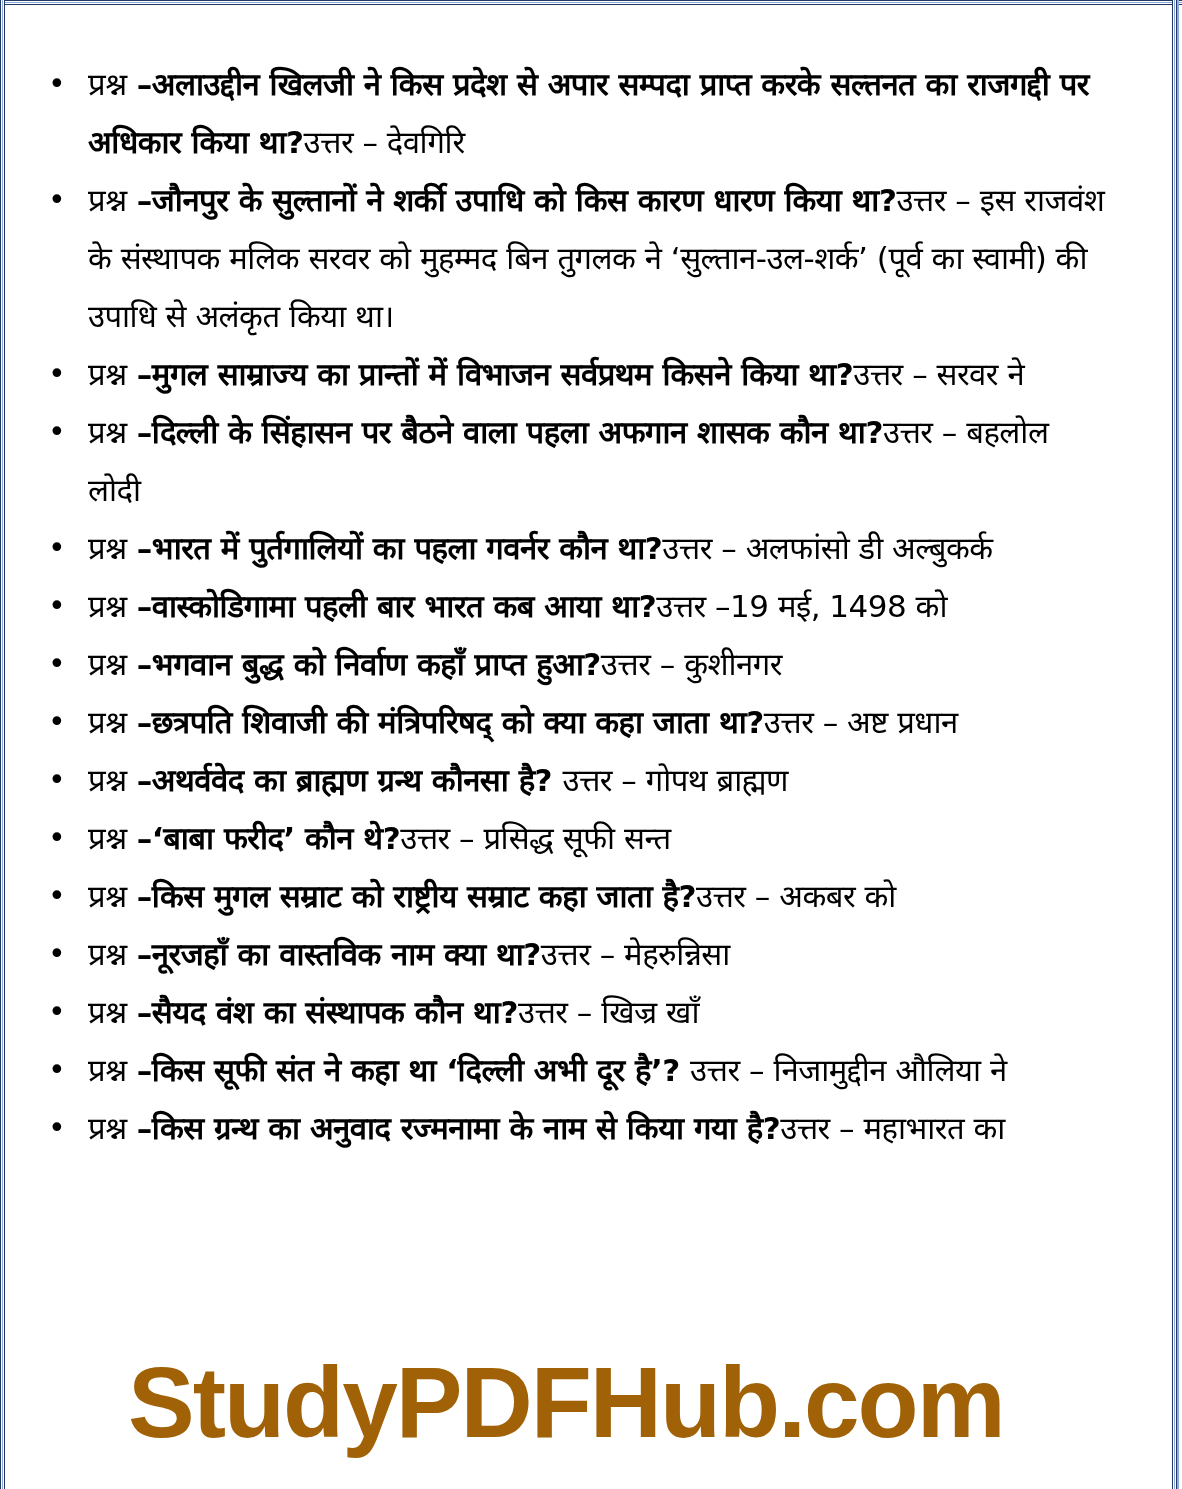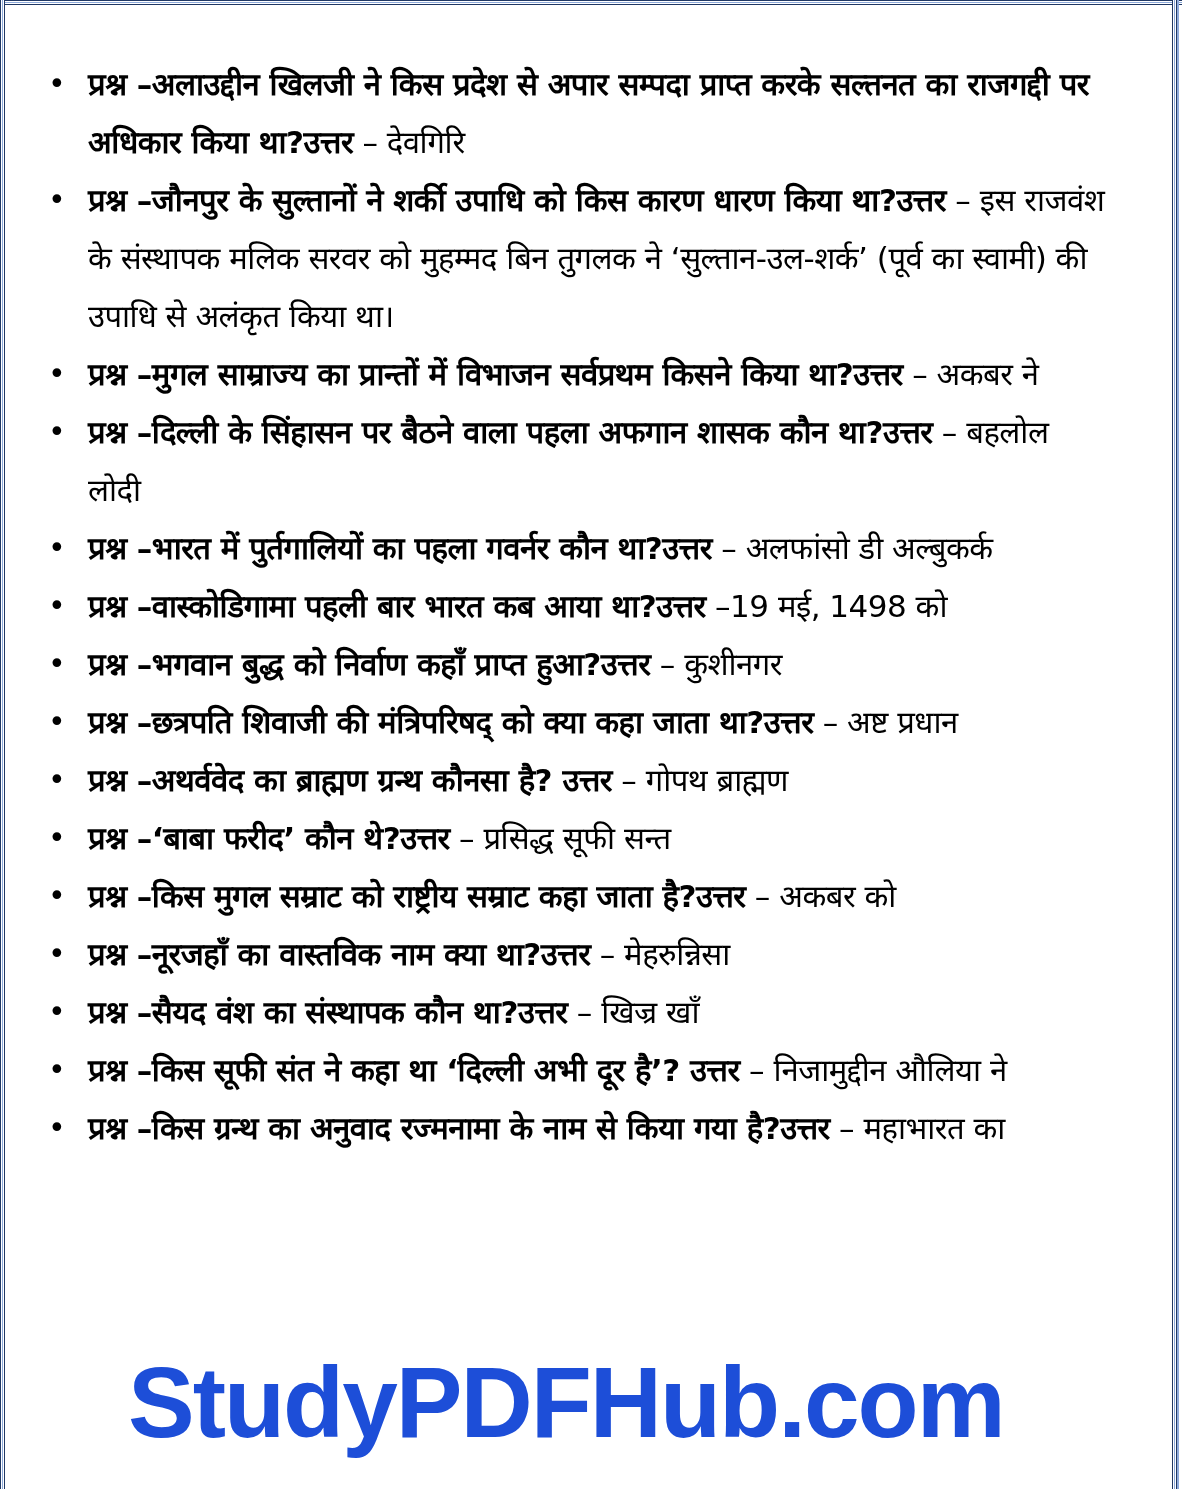--- a/index.html
+++ b/index.html
@@ -9,41 +9,41 @@
       background: linear-gradient(to bottom, #1f3864 0 1px, #ffffff 1px 2px, #8eaadb 2px 3px, #ffffff 3px 4px, #1f3864 4px 5px); }
   .border-left { position: absolute; left: 0; top: 0; width: 5px; height: 1489px;
       background: linear-gradient(to right, #1f3864 0 1px, #ffffff 1px 2px, #8eaadb 2px 3px, #ffffff 3px 4px, #1f3864 4px 5px); }
   .border-right { position: absolute; right: 3px; top: 0; width: 7px; height: 1489px;
       background: linear-gradient(to right, #1f3864 0 1px, #ffffff 1px 2px, #8eaadb 2px 3px, #ffffff 3px 4px, #1f3864 4px 5px, #8eaadb 5px 7px); }
   .page { position: absolute; left: 0; top: 55px; width: 1150px; }
   ul.qa { list-style: none; margin: 0; padding: 0; }
   li.qa-item { position: relative; padding-left: 88px; padding-right: 40px;
       font-size: 31px; line-height: 58px; letter-spacing: -0.5px; }
   li.qa-item .bullet { position: absolute; left: 48px; top: 0; font-size: 30px; }
-  .q-label { font-weight: bold; }
+  .q-label { font-weight: normal; }
   .q-text { font-weight: bold; }
-  .a-label { font-weight: bold; margin-top: 48px; }
+  .a-label { font-weight: normal; margin-top: 48px; }
   .a-text { font-weight: normal; }
   .watermark { position: absolute; left: 128px; top: 1352px;
       font-family: "Liberation Sans", sans-serif; font-weight: bold;
-      font-size: 100px; line-height: 100px; letter-spacing: -2px; color: #1d4ed8;
+      font-size: 100px; line-height: 100px; letter-spacing: -2px; color: #a16207;
       white-space: nowrap; }
 </style>
 </head>
 <body>
 
 <div class="border-top"></div>
 <div class="border-left"></div>
 <div class="border-right"></div>
 
 <div class="page">
   <ul class="qa">
     <li class="qa-item"><span class="bullet">•</span><span class="q-label">प्रश्न</span><span class="q-text"> –अलाउद्दीन खिलजी ने किस प्रदेश से अपार सम्पदा प्राप्त करके सल्तनत का राजगद्दी पर अधिकार किया था?</span><span class="a-label">उत्तर</span><span class="a-text"> – देवगिरि</span></li>
     <li class="qa-item"><span class="bullet">•</span><span class="q-label">प्रश्न</span><span class="q-text"> –जौनपुर के सुल्तानों ने शर्की उपाधि को किस कारण धारण किया था?</span><span class="a-label">उत्तर</span><span class="a-text"> – इस राजवंश के संस्थापक मलिक सरवर को मुहम्मद बिन तुगलक ने ‘सुल्तान-उल-शर्क’ (पूर्व का स्वामी) की उपाधि से अलंकृत किया था।</span></li>
-    <li class="qa-item"><span class="bullet">•</span><span class="q-label">प्रश्न</span><span class="q-text"> –मुगल साम्राज्य का प्रान्तों में विभाजन सर्वप्रथम किसने किया था?</span><span class="a-label">उत्तर</span><span class="a-text"> – अकबर ने</span></li>
+    <li class="qa-item"><span class="bullet">•</span><span class="q-label">प्रश्न</span><span class="q-text"> –मुगल साम्राज्य का प्रान्तों में विभाजन सर्वप्रथम किसने किया था?</span><span class="a-label">उत्तर</span><span class="a-text"> – सरवर ने</span></li>
     <li class="qa-item"><span class="bullet">•</span><span class="q-label">प्रश्न</span><span class="q-text"> –दिल्ली के सिंहासन पर बैठने वाला पहला अफगान शासक कौन था?</span><span class="a-label">उत्तर</span><span class="a-text"> – बहलोल लोदी</span></li>
     <li class="qa-item"><span class="bullet">•</span><span class="q-label">प्रश्न</span><span class="q-text"> –भारत में पुर्तगालियों का पहला गवर्नर कौन था?</span><span class="a-label">उत्तर</span><span class="a-text"> – अलफांसो डी अल्बुकर्क</span></li>
     <li class="qa-item"><span class="bullet">•</span><span class="q-label">प्रश्न</span><span class="q-text"> –वास्कोडिगामा पहली बार भारत कब आया था?</span><span class="a-label">उत्तर</span><span class="a-text"> –19 मई, 1498 को</span></li>
     <li class="qa-item"><span class="bullet">•</span><span class="q-label">प्रश्न</span><span class="q-text"> –भगवान बुद्ध को निर्वाण कहाँ प्राप्त हुआ?</span><span class="a-label">उत्तर</span><span class="a-text"> – कुशीनगर</span></li>
     <li class="qa-item"><span class="bullet">•</span><span class="q-label">प्रश्न</span><span class="q-text"> –छत्रपति शिवाजी की मंत्रिपरिषद् को क्या कहा जाता था?</span><span class="a-label">उत्तर</span><span class="a-text"> – अष्ट प्रधान</span></li>
     <li class="qa-item"><span class="bullet">•</span><span class="q-label">प्रश्न</span><span class="q-text"> –अथर्ववेद का ब्राह्मण ग्रन्थ कौनसा है? </span><span class="a-label">उत्तर</span><span class="a-text"> – गोपथ ब्राह्मण</span></li>
     <li class="qa-item"><span class="bullet">•</span><span class="q-label">प्रश्न</span><span class="q-text"> –‘बाबा फरीद’ कौन थे?</span><span class="a-label">उत्तर</span><span class="a-text"> – प्रसिद्ध सूफी सन्त</span></li>
     <li class="qa-item"><span class="bullet">•</span><span class="q-label">प्रश्न</span><span class="q-text"> –किस मुगल सम्राट को राष्ट्रीय सम्राट कहा जाता है?</span><span class="a-label">उत्तर</span><span class="a-text"> – अकबर को</span></li>
     <li class="qa-item"><span class="bullet">•</span><span class="q-label">प्रश्न</span><span class="q-text"> –नूरजहाँ का वास्तविक नाम क्या था?</span><span class="a-label">उत्तर</span><span class="a-text"> – मेहरुन्निसा</span></li>
     <li class="qa-item"><span class="bullet">•</span><span class="q-label">प्रश्न</span><span class="q-text"> –सैयद वंश का संस्थापक कौन था?</span><span class="a-label">उत्तर</span><span class="a-text"> – खिज्र खाँ</span></li>

